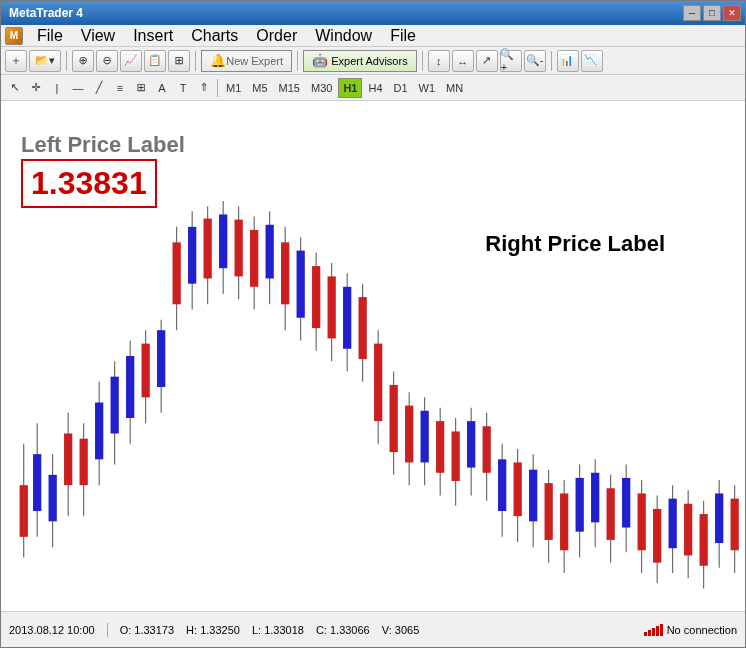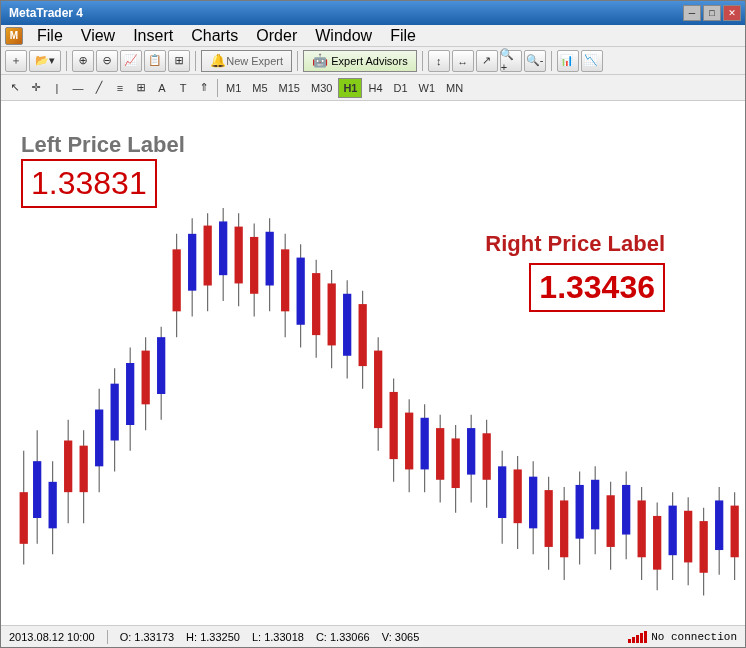--- a/index.html
+++ b/index.html
@@ -200,48 +200,48 @@
       font-weight: bold;
       color: #737373;
     }
     .left-price-box {
       position: absolute;
       top: 58px;
       left: 20px;
       border: 2px solid #cc0000;
       padding: 4px 8px;
       font-size: 32px;
-      font-weight: normal;
+      font-weight: bold;
       color: #cc0000;
       background: white;
     }
     .right-price-label-text {
       position: absolute;
       top: 130px;
       right: 80px;
       font-size: 22px;
       font-weight: bold;
-      color: #b91c1c;
+      color: #000000;
     }
     .right-price-box {
       position: absolute;
       top: 162px;
       right: 80px;
       border: 2px solid #cc0000;
       padding: 4px 8px;
       font-size: 32px;
       font-weight: bold;
       color: #cc0000;
       background: white;
     }
 
     
     .status-bar {
       background: #f0f0f0;
-      height: 22px;
+      height: 36px;
       display: flex;
       align-items: center;
       padding: 0 8px;
       border-top: 1px solid #ccc;
       flex-shrink: 0;
       font-size: 11px;
       gap: 12px;
     }
     .status-item {
       display: flex;
@@ -251,21 +251,20 @@
     .status-sep {
       width: 1px;
       height: 14px;
       background: #aaa;
     }
     .no-connection {
       margin-left: auto;
       display: flex;
       align-items: center;
       gap: 4px;
-      font-family: Liberation Mono, monospace;
     }
     .signal-bars {
       display: flex;
       gap: 1px;
       align-items: flex-end;
     }
     .signal-bar {
       width: 3px;
       background: #cc0000;
     }
@@ -500,21 +499,20 @@
       <line x1="710" y1="370" x2="710" y2="455" stroke="#555" stroke-width="1"></line>
       <rect x="706" y="383" width="8" height="50" fill="#cc2020"></rect>
     </svg>
 
     
     <div class="left-price-label-text">Left Price Label</div>
     <div class="left-price-box">1.33831</div>
 
     
     <div class="right-price-label-text">Right Price Label</div>
-    <div class="right-price-box">1.33436</div>
 
   </div>
 
   <div class="status-bar">
     <div class="status-item">
       <span>2013.08.12 10:00</span>
     </div>
     <div class="status-sep"></div>
     <div class="status-item">
       <span>O: 1.33173</span>

